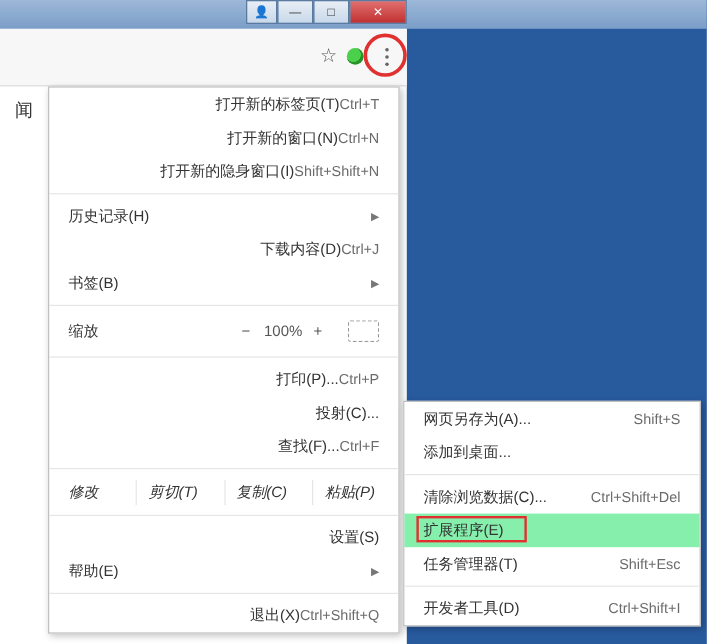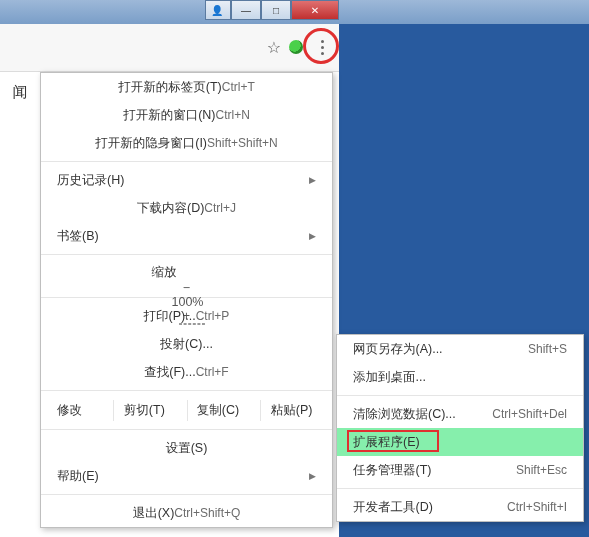--- a/index.html
+++ b/index.html
@@ -17,29 +17,29 @@
   .toolbar .right { position:absolute; right:6px; top:12px; display:flex; align-items:center; gap:8px; }
   .star { font-size:16px; color:#555; }
   .ext-ico { width:14px; height:14px; background:radial-gradient(circle at 40% 40%, #4ad04a 50%, #2a902a 52%); border-radius:50%; }
   .menu-btn { width:22px; height:22px; display:flex; flex-direction:column; justify-content:center; align-items:center; gap:3px; cursor:pointer; }
   .menu-btn span { width:3px; height:3px; background:#666; border-radius:50%; display:block; }
   .red-circle { position:absolute; width:36px; height:36px; border:3px solid #e03030; border-radius:50%; right:0px; top:4px; pointer-events:none; }
 
   .left-strip { position:absolute; left:0; top:72px; width:40px; height:40px; display:flex; align-items:center; justify-content:center; font-size:15px; color:#333; }
 
   .menu { position:absolute; top:72px; left:40px; width:293px; background:#fff; border:1px solid #bfbfbf; box-shadow:2px 2px 6px rgba(0,0,0,.25); font-size:12.5px; color:#333; }
-  .menu .item { display:flex; align-items:center; justify-content:center; padding:5px 16px; height:28px; cursor:default; }
+  .menu .item { display:flex; align-items:center; justify-content:flex-end; padding:5px 16px; height:28px; cursor:default; }
   .menu .item .sc { color:#6b6b6b; font-size:12px; }
   .menu .sep { height:1px; background:#e5e5e5; margin:4px 0; }
-  .menu .zoom-row { display:flex; align-items:center; padding:5px 16px; height:34px; gap:0;flex-direction:column; }
+  .menu .zoom-row { display:flex; align-items:center; padding:5px 16px; height:34px; gap:0; }
   .menu .zoom-row .lbl { flex:0 0 auto; width:70px; }
   .menu .zoom-row .spacer { flex:1; }
   .menu .zoom-row .zbtn { width:30px; text-align:center; color:#555; }
   .menu .zoom-row .full { width:26px; height:18px; border:1.5px dashed #999; border-radius:2px; margin-left:10px; }
-  .menu .edit-row { display:flex; align-items:center; padding:5px 10px; height:30px; gap:12px; }
+  .menu .edit-row { display:flex; align-items:center; padding:5px 10px; height:30px; gap:12px;font-style:italic; }
   .menu .edit-row .lbl { width:50px; padding-left:6px; }
   .menu .edit-row .eb { flex:1; text-align:center; border-left:1px solid #e5e5e5; padding:2px 0; }
   .menu .item.has-sub::after { content:"▶"; font-size:9px; color:#777; margin-left:8px; }
   .menu .item.has-sub { justify-content:flex-start; }
   .menu .item.has-sub .lbl { flex:1; }
 
   .red-box-1 { position:absolute; border:2px solid #e03030; pointer-events:none; }
 
   .submenu { position:absolute; top:334px; left:336px; width:248px; background:#fff; border:1px solid #bfbfbf; box-shadow:2px 2px 6px rgba(0,0,0,.25); font-size:12.5px; color:#333; }
   .submenu .item { display:flex; align-items:center; justify-content:space-between; padding:5px 16px; height:28px; cursor:default; }

